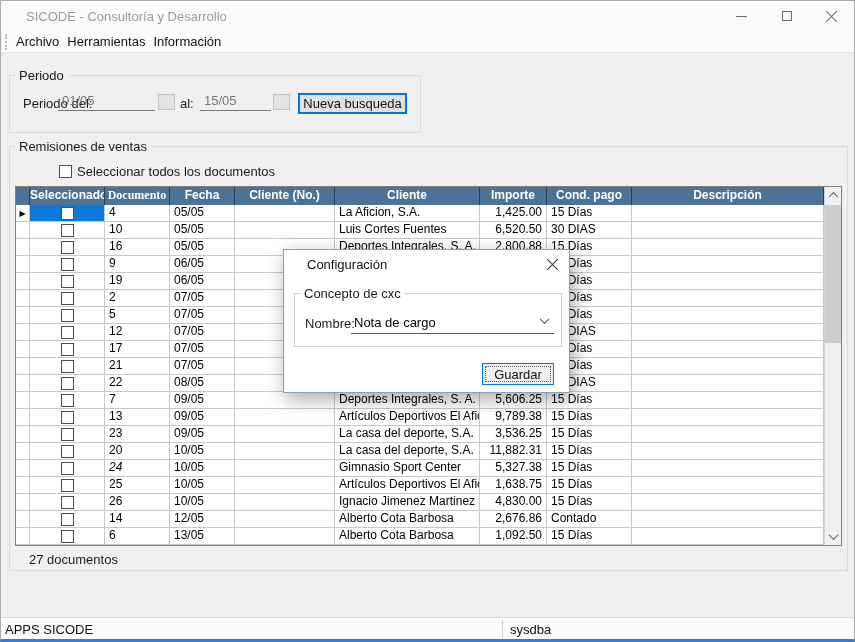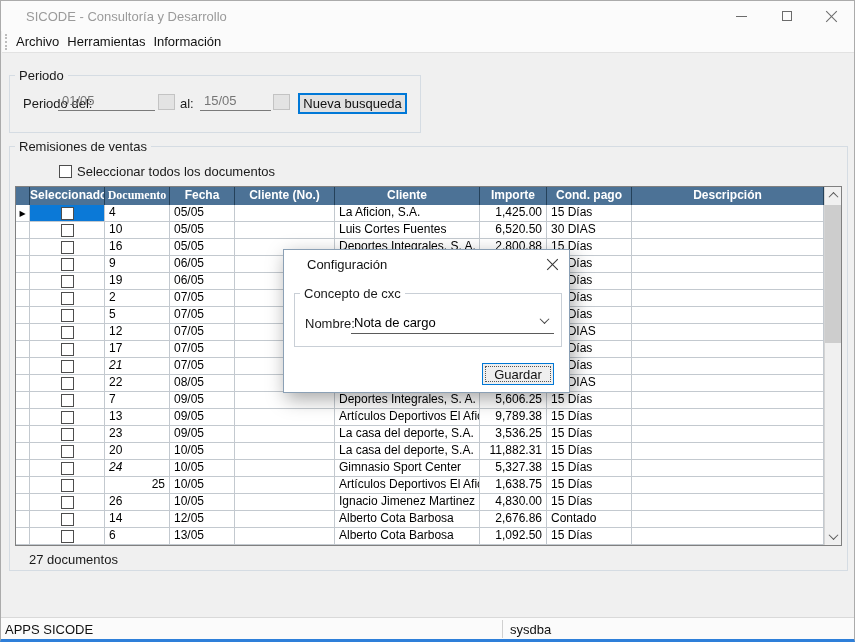--- a/index.html
+++ b/index.html
@@ -258,21 +258,21 @@
             <div class="gcell" style="width: 145px;"></div>
             <div class="gcell right" style="width: 67px;"></div>
             <div class="gcell" style="width: 85px;">15 Días</div>
             <div class="gcell" style="width: 192px;"></div>
           </div>
           <div class="grow">
             <div class="gcell center" style="width: 14px;"></div>
             <div class="gcell center" style="width: 75px;">
               <span class="checkbox"></span>
             </div>
-            <div class="gcell" style="width: 65px; font-style: italic;">21</div>
+            <div class="gcell" style="width: 65px;">21</div>
             <div class="gcell" style="width: 65px;">07/05</div>
             <div class="gcell" style="width: 100px;"></div>
             <div class="gcell" style="width: 145px;"></div>
             <div class="gcell right" style="width: 67px;"></div>
             <div class="gcell" style="width: 85px;">15 Días</div>
             <div class="gcell" style="width: 192px;"></div>
           </div>
           <div class="grow">
             <div class="gcell center" style="width: 14px;"></div>
             <div class="gcell center" style="width: 75px;">
@@ -349,21 +349,21 @@
             <div class="gcell" style="width: 145px;">Gimnasio Sport Center</div>
             <div class="gcell right" style="width: 67px;">5,327.38</div>
             <div class="gcell" style="width: 85px;">15 Días</div>
             <div class="gcell" style="width: 192px;"></div>
           </div>
           <div class="grow">
             <div class="gcell center" style="width: 14px;"></div>
             <div class="gcell center" style="width: 75px;">
               <span class="checkbox"></span>
             </div>
-            <div class="gcell" style="width: 65px; text-align: right;">25</div>
+            <div class="gcell" style="width: 65px;">25</div>
             <div class="gcell" style="width: 65px;">10/05</div>
             <div class="gcell" style="width: 100px;"></div>
             <div class="gcell" style="width: 145px;">Artículos Deportivos El Aficiona</div>
             <div class="gcell right" style="width: 67px;">1,638.75</div>
             <div class="gcell" style="width: 85px;">15 Días</div>
             <div class="gcell" style="width: 192px;"></div>
           </div>
           <div class="grow">
             <div class="gcell center" style="width: 14px;"></div>
             <div class="gcell center" style="width: 75px;">

